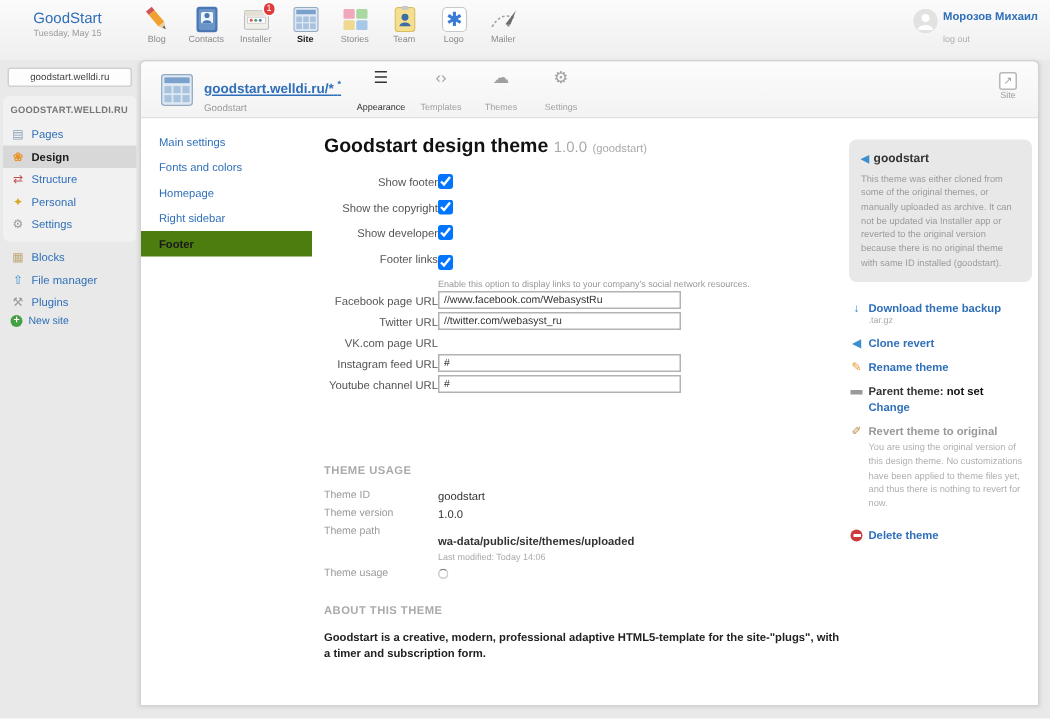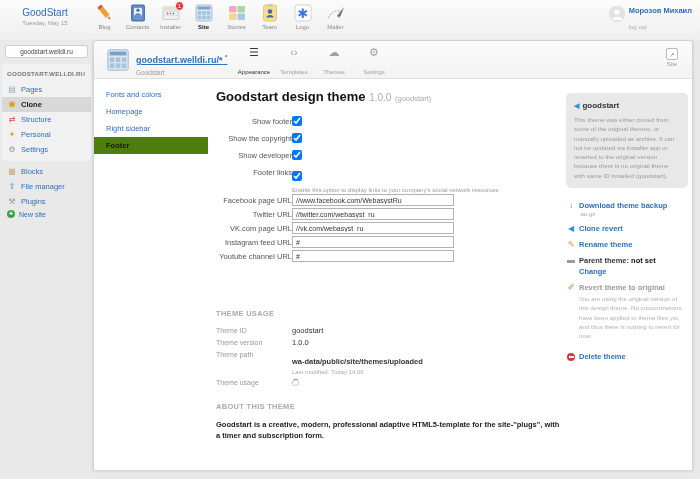--- a/index.html
+++ b/index.html
@@ -256,21 +256,21 @@
 <button class="site-selector">goodstart.welldi.ru</button>
 
 <aside class="side-panel">
   <div class="side-title">GOODSTART.WELLDI.RU</div>
   <a class="side-item" href="#">
     <span class="si steel">▤</span>
     <span>Pages</span>
   </a>
   <a class="side-item active" href="#">
     <span class="si orange">❀</span>
-    <span>Clone</span>
+    <span>Design</span>
   </a>
   <a class="side-item" href="#">
     <span class="si red">⇄</span>
     <span>Structure</span>
   </a>
   <a class="side-item" href="#">
     <span class="si gold">✦</span>
     <span>Personal</span>
   </a>
   <a class="side-item" href="#">
@@ -340,20 +340,21 @@
       </a>
     </nav>
 
     <a class="site-open" href="#">
       <span class="ext-ic">↗</span>
       <span>Site</span>
     </a>
   </div>
 
   <nav class="theme-nav">
+    <a class="tn-item" href="#">Main settings</a>
     <a class="tn-item" href="#">Fonts and colors</a>
     <a class="tn-item" href="#">Homepage</a>
     <a class="tn-item" href="#">Right sidebar</a>
     <a class="tn-item active" href="#">Footer</a>
   </nav>
 
   <section class="content">
     <h1><span>Goodstart design theme</span>
       <span class="ver">1.0.0</span>
       <span class="code">(goodstart)</span></h1>
@@ -381,21 +382,20 @@
     <div class="urow">
       <label class="flabel">Facebook page URL</label>
       <input type="text" class="uinput" value="//www.facebook.com/WebasystRu" style="">
     </div>
     <div class="urow">
       <label class="flabel">Twitter URL</label>
       <input type="text" class="uinput" value="//twitter.com/webasyst_ru" style="">
     </div>
     <div class="urow">
       <label class="flabel">VK.com page URL</label>
-      <input type="text" class="uinput" value="//vk.com/webasyst_ru" style="">
     </div>
     <div class="urow">
       <label class="flabel">Instagram feed URL</label>
       <input type="text" class="uinput" value="#" style="">
     </div>
     <div class="urow">
       <label class="flabel">Youtube channel URL</label>
       <input type="text" class="uinput" value="#" style="">
     </div>
 

